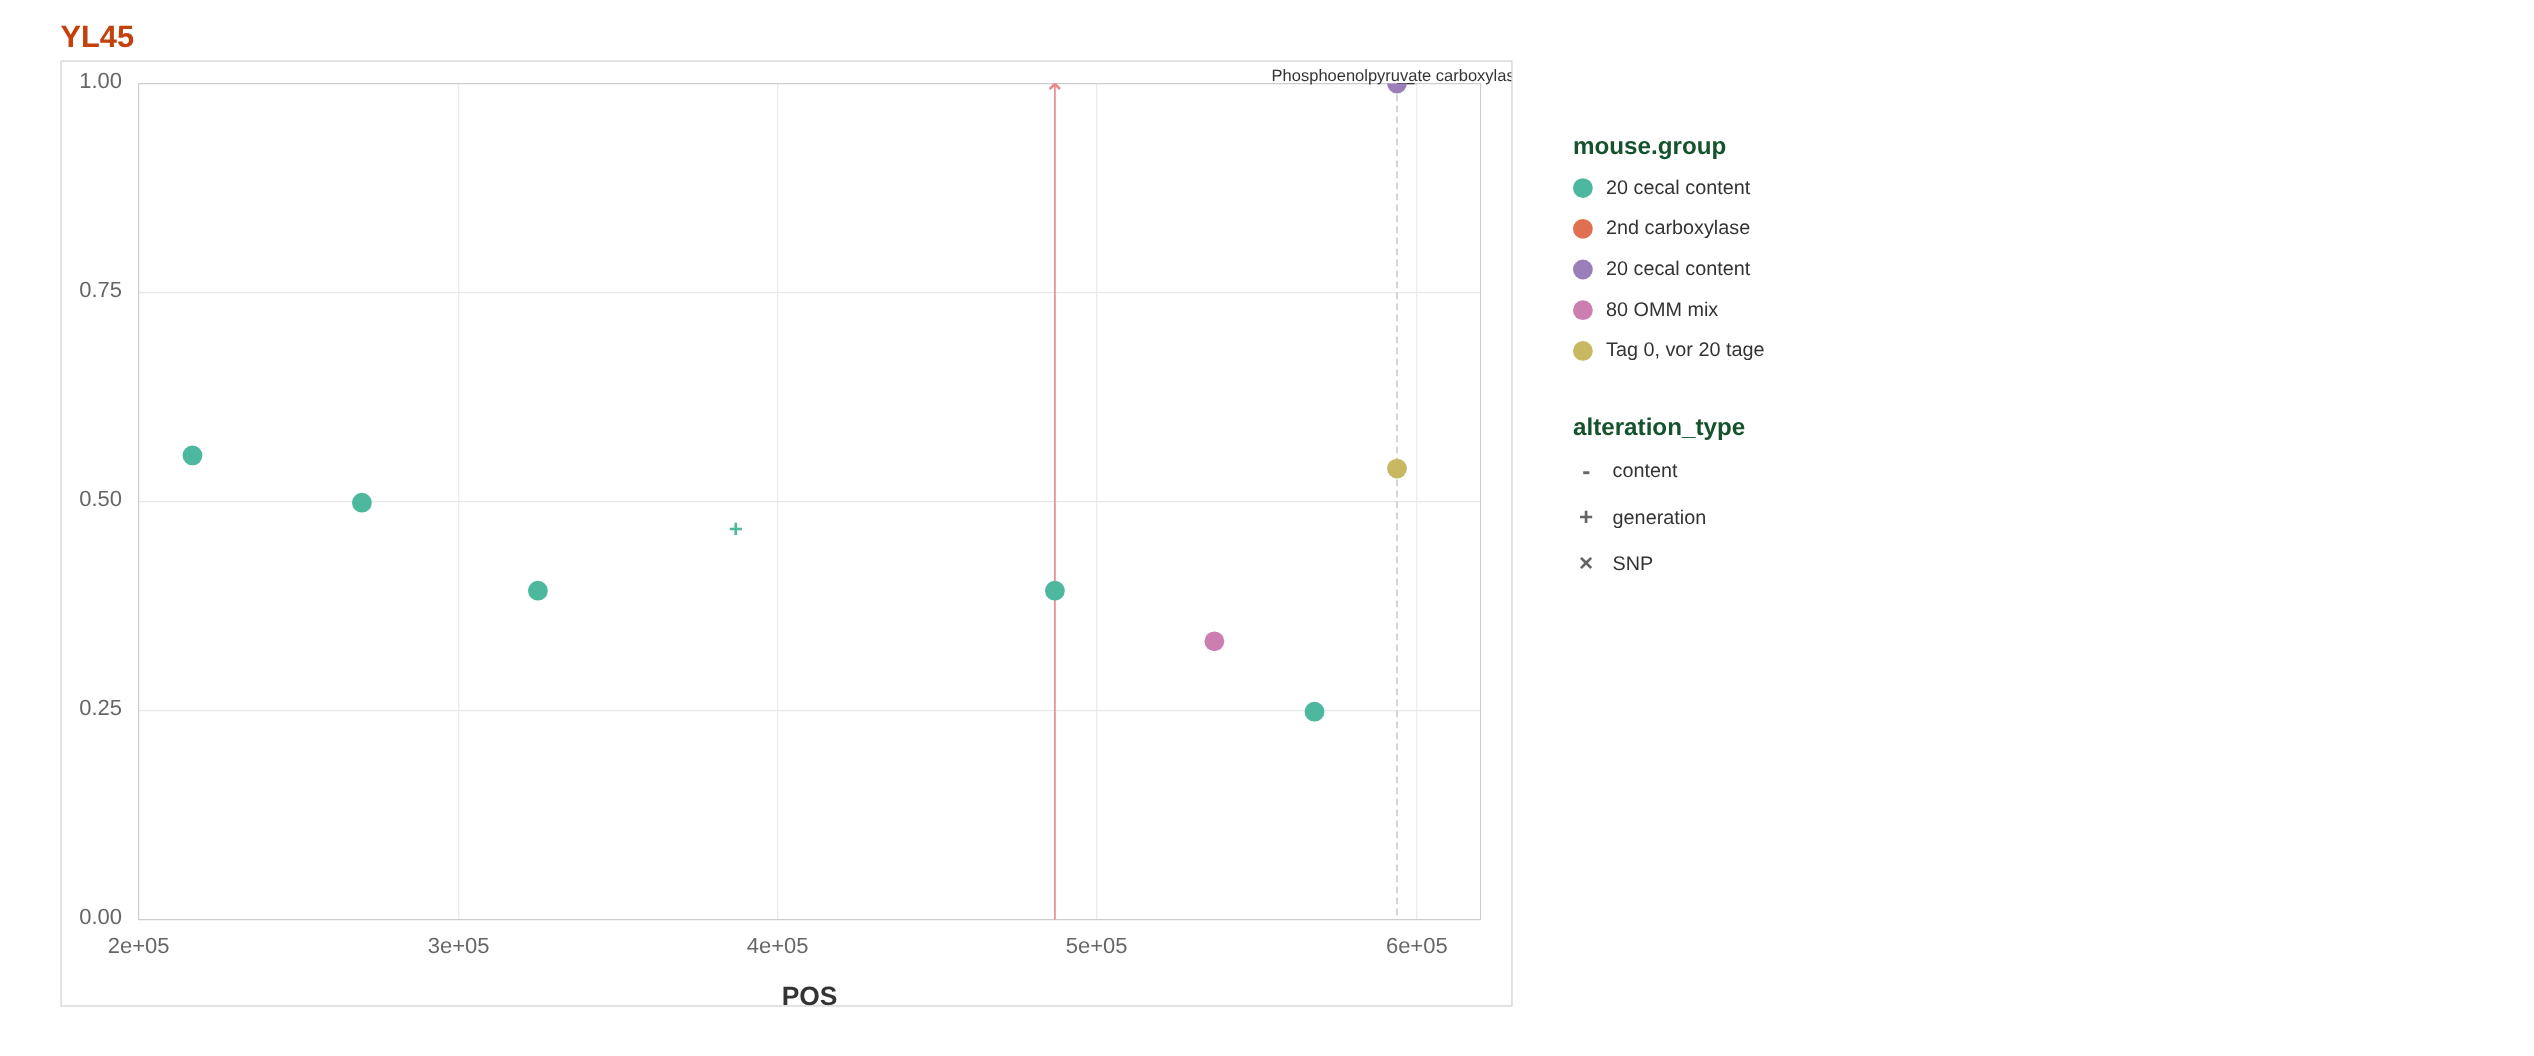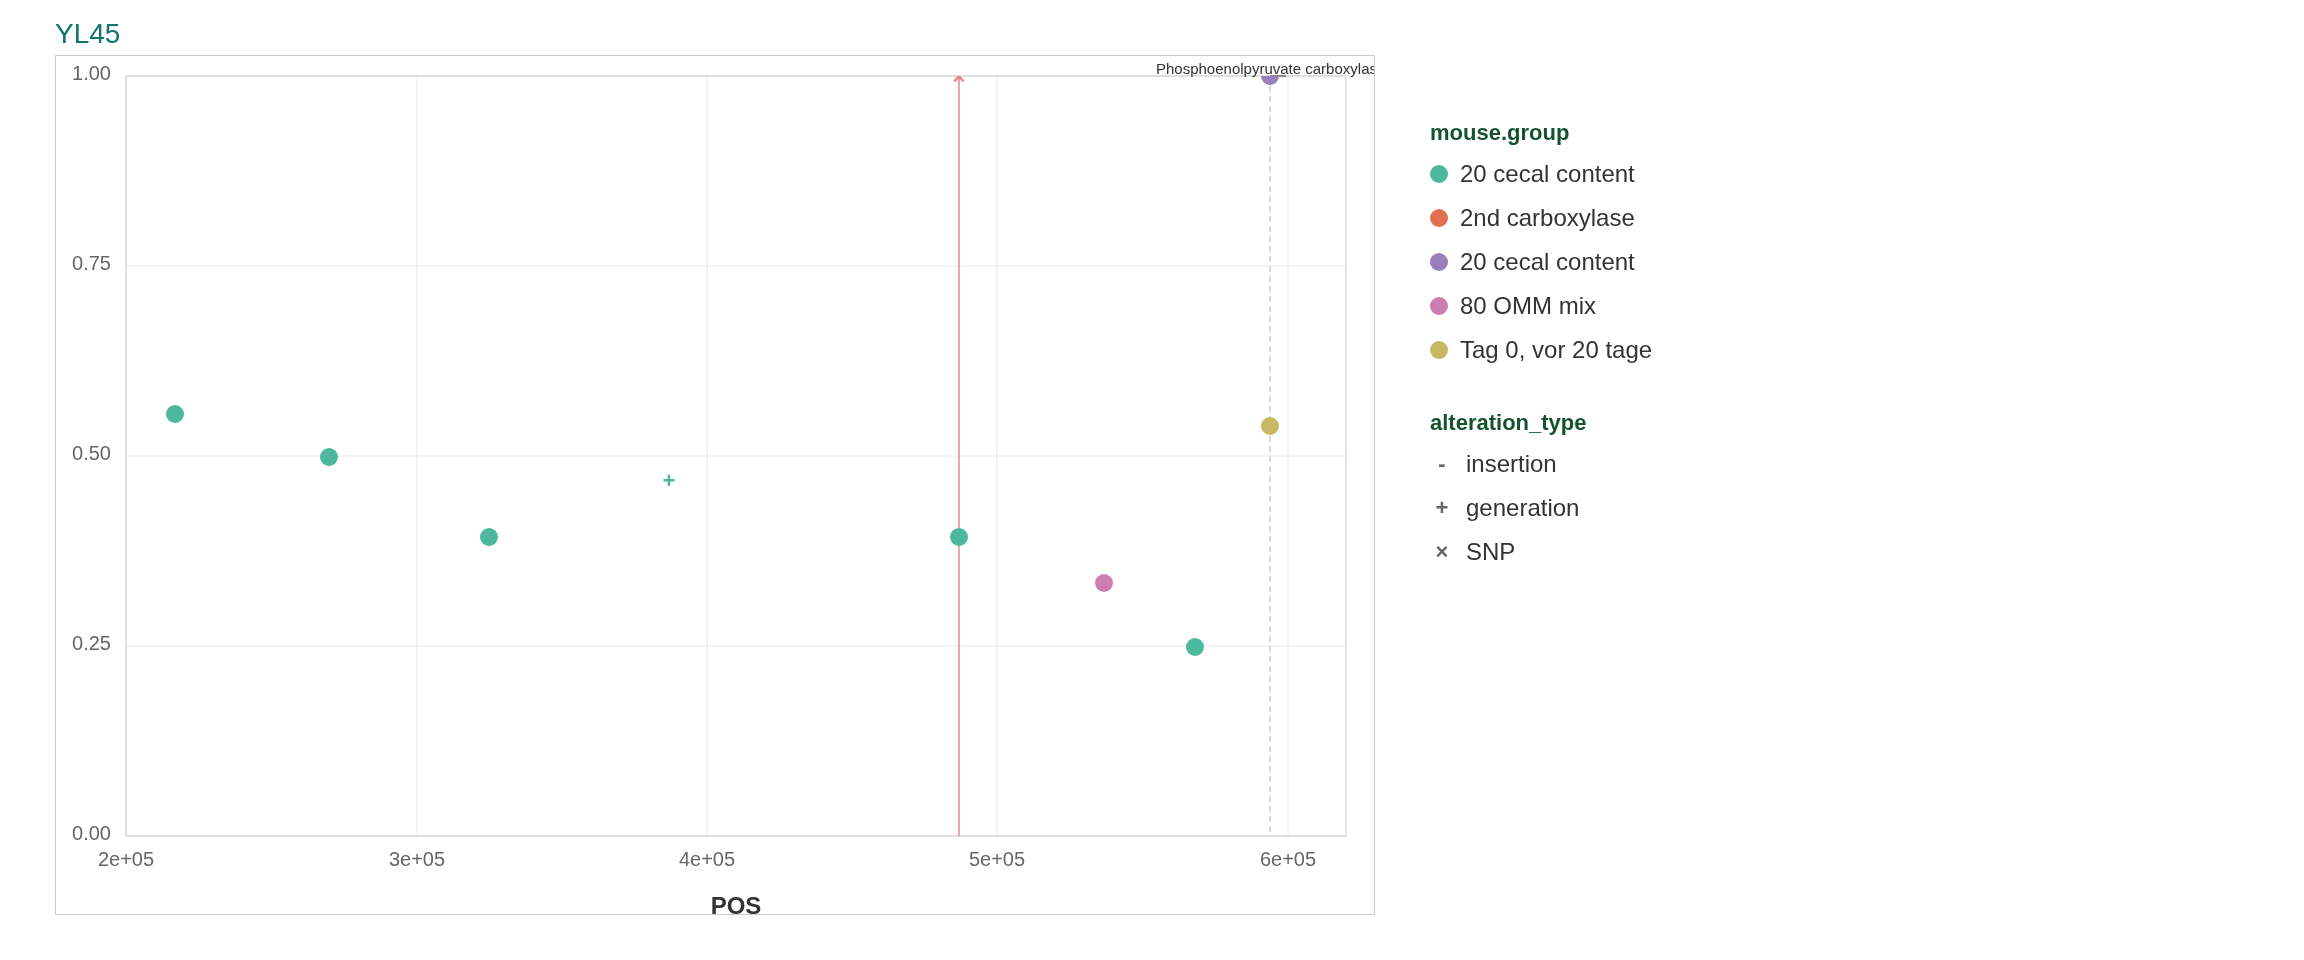--- a/index.html
+++ b/index.html
@@ -14,22 +14,22 @@
       width: 2304px;
       height: 960px;
       position: relative;
       background: #ffffff;
     }
     .chart-title {
       position: absolute;
       top: 18px;
       left: 55px;
       font-size: 28px;
-      font-weight: normal;
-      color: #0f766e;
+      font-weight: bold;
+      color: #c2410c;
     }
     .chart-area {
       position: absolute;
       top: 55px;
       left: 55px;
       width: 1320px;
       height: 860px;
       border: 1px solid #cccccc;
       background: #ffffff;
     }
@@ -59,21 +59,21 @@
       border-radius: 50%;
     }
     .legend-symbol {
       width: 24px;
       text-align: center;
       font-size: 22px;
       color: #666;
       font-weight: bold;
     }
     .legend-text {
-      font-size: 24px;
+      font-size: 18px;
       color: #333;
     }
   </style>
 </head>
 <body>
 
 <div class="page">
 
   <div class="chart-title">YL45</div>
 
@@ -171,21 +171,21 @@
       <div class="legend-dot" style="background:#c8b862;"></div>
       <span class="legend-text">Tag 0, vor 20 tage</span>
     </div>
 
     <div style="height:30px;"></div>
 
     <div class="legend-section-title">alteration_type</div>
 
     <div class="legend-item">
       <div class="legend-symbol">-</div>
-      <span class="legend-text">insertion</span>
+      <span class="legend-text">content</span>
     </div>
     <div class="legend-item">
       <div class="legend-symbol">+</div>
       <span class="legend-text">generation</span>
     </div>
     <div class="legend-item">
       <div class="legend-symbol">×</div>
       <span class="legend-text">SNP</span>
     </div>
   </div>

